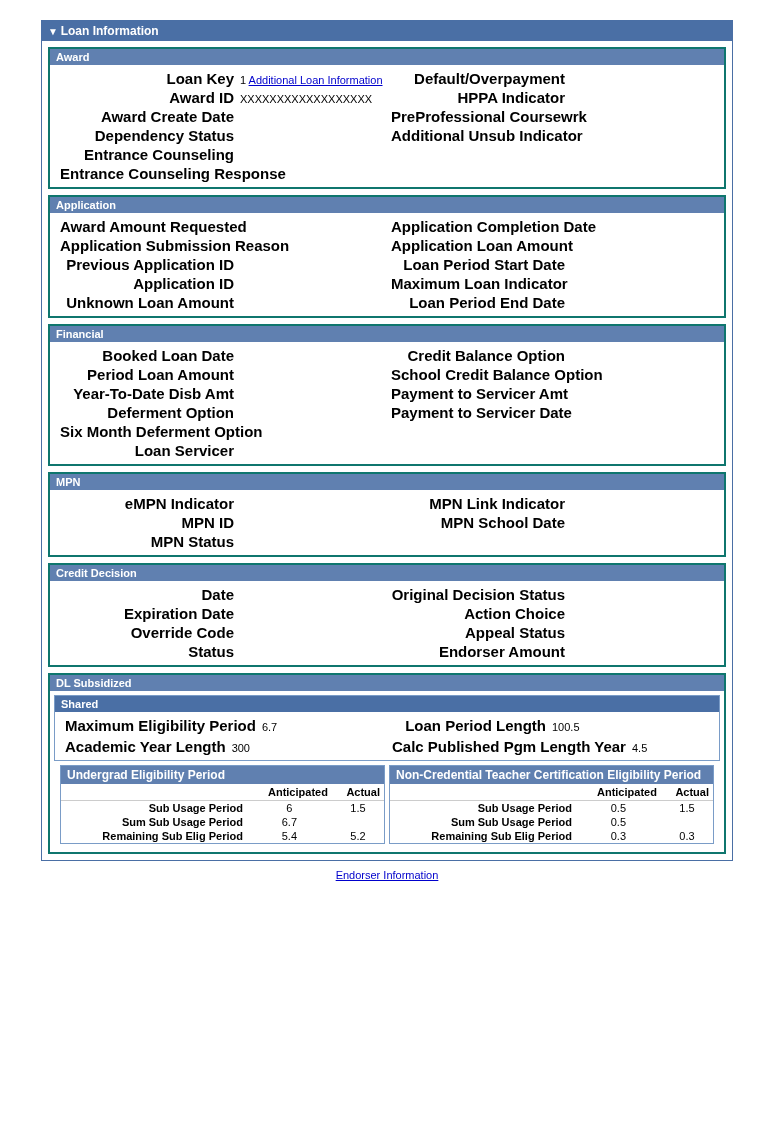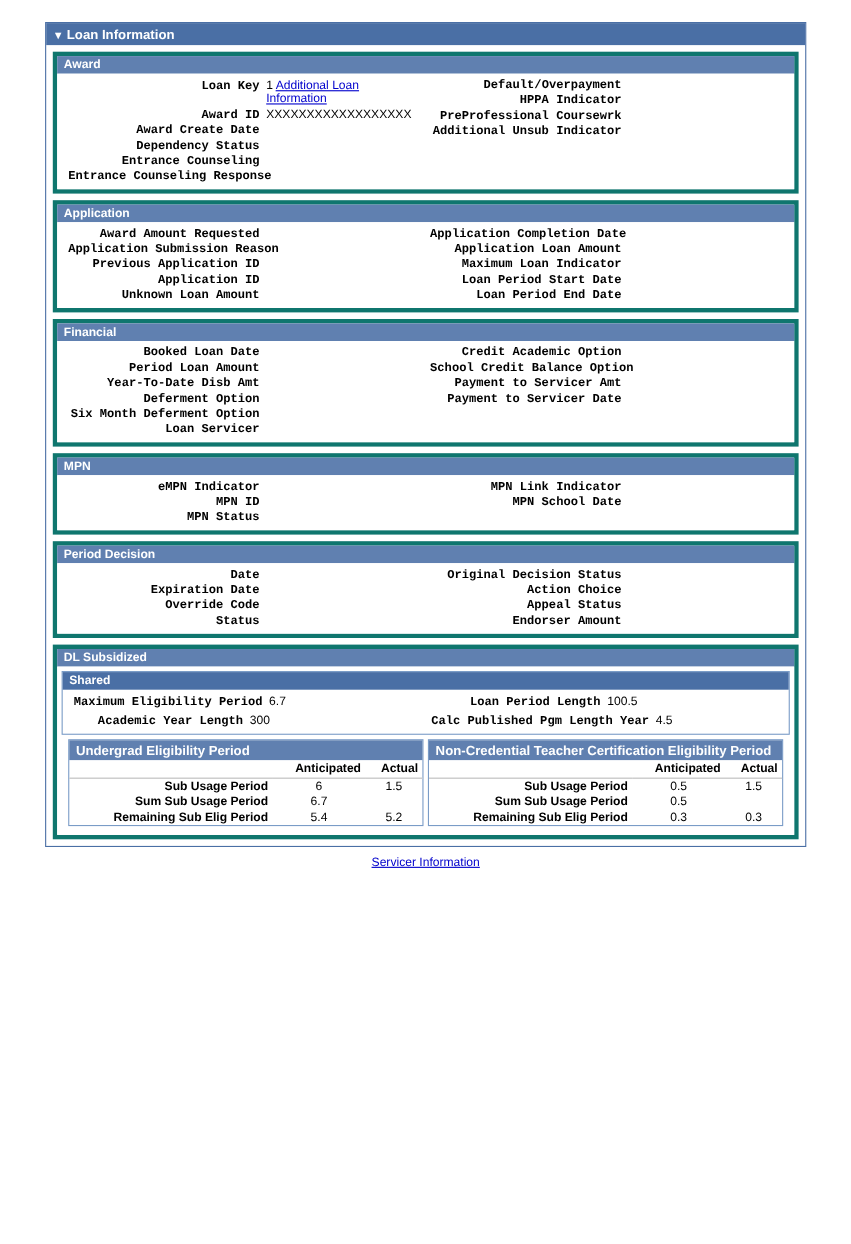--- a/index.html
+++ b/index.html
@@ -10,21 +10,21 @@
     .sub-section-header {
       background: #4a6fa5;
       color: #fff;
       font-weight: bold;
       font-size: 11px;
       padding: 2px 6px;
     }
     
     
     .inner-section {
-      border: 4px solid #0f766e;
+      border: 2px solid #0f766e;
       margin: 6px;
     }
     .inner-section-header {
       background: #6080b0;
       color: #fff;
       font-weight: bold;
       font-size: 11px;
       padding: 2px 6px;
     }
     .inner-section-body {
@@ -39,25 +39,24 @@
       width: 100%;
     }
     .field-row {
       display: flex;
       align-items: baseline;
       padding: 1px 4px;
     }
     .field-label {
       text-align: right;
       font-weight: bold;
-      font-size: 11px;
+      font-size: 15px;
       color: #000;
       min-width: 180px;
       padding-right: 6px;
-      font-family: Liberation Mono, monospace;
     }
     .field-value {
       font-size: 11px;
       color: #000;
       flex: 1;
     }
     .field-value a {
       color: #0000cc;
       text-decoration: underline;
     }
@@ -229,25 +228,25 @@
           <div>
             <div class="field-row right-col">
               <span class="field-label">Application Completion Date</span>
               <span class="field-value"></span>
             </div>
             <div class="field-row right-col">
               <span class="field-label">Application Loan Amount</span>
               <span class="field-value"></span>
             </div>
             <div class="field-row right-col">
+              <span class="field-label">Loan Period Start Date</span>
+              <span class="field-value"></span>
+            </div>
+            <div class="field-row right-col">
               <span class="field-label">Maximum Loan Indicator</span>
-              <span class="field-value"></span>
-            </div>
-            <div class="field-row right-col">
-              <span class="field-label">Loan Period Start Date</span>
               <span class="field-value"></span>
             </div>
             <div class="field-row right-col">
               <span class="field-label">Loan Period End Date</span>
               <span class="field-value"></span>
             </div>
           </div>
         </div>
       </div>
     </div>
@@ -279,21 +278,21 @@
               <span class="field-label">Six Month Deferment Option</span>
               <span class="field-value"></span>
             </div>
             <div class="field-row">
               <span class="field-label">Loan Servicer</span>
               <span class="field-value"></span>
             </div>
           </div>
           <div>
             <div class="field-row right-col">
-              <span class="field-label">Credit Academic Option</span>
+              <span class="field-label">Credit Balance Option</span>
               <span class="field-value"></span>
             </div>
             <div class="field-row right-col">
               <span class="field-label">School Credit Balance Option</span>
               <span class="field-value"></span>
             </div>
             <div class="field-row right-col">
               <span class="field-label">Payment to Servicer Amt</span>
               <span class="field-value"></span>
             </div>
@@ -335,21 +334,21 @@
               <span class="field-label">MPN School Date</span>
               <span class="field-value"></span>
             </div>
           </div>
         </div>
       </div>
     </div>
 
     <div class="inner-section">
       <div class="inner-section-header">
-        <span>Period Decision</span>
+        <span>Credit Decision</span>
       </div>
       <div class="inner-section-body">
         <div class="fields-grid">
           <div>
             <div class="field-row">
               <span class="field-label">Date</span>
               <span class="field-value"></span>
             </div>
             <div class="field-row">
               <span class="field-label">Expiration Date</span>
@@ -483,15 +482,15 @@
               </tbody>
             </table>
           </div>
         </div>
       </div>
     </div>
 
   </div>
 
   <div class="footer-link">
-    <a href="#">Servicer Information</a>
+    <a href="#">Endorser Information</a>
   </div>
 </div>
 
 </body></html>

